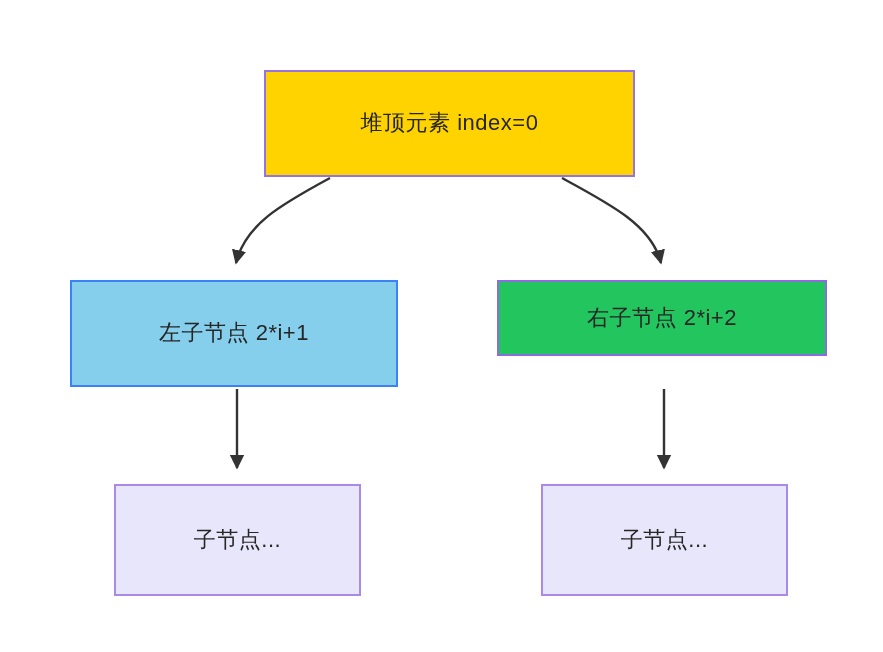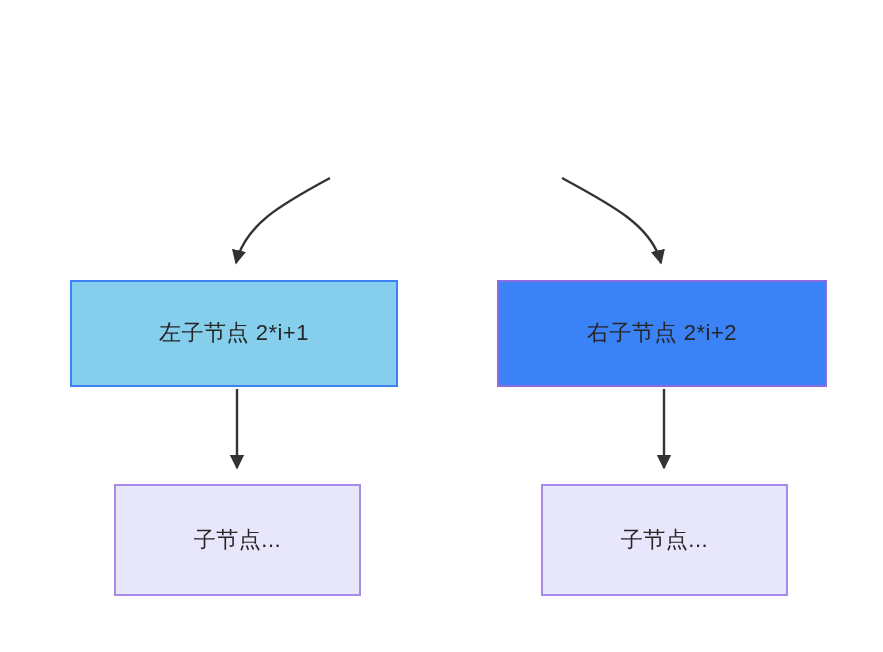--- a/index.html
+++ b/index.html
@@ -52,22 +52,22 @@
     top: 280px;
     width: 328px;
     height: 107px;
     background: #85cfec;
     border: 2px solid #3b82f6;
   }
   .node-right-child {
     left: 497px;
     top: 280px;
     width: 330px;
-    height: 107px;
-    background: #3b82f6;
+    height: 76px;
+    background: #22c55e;
     border: 2px solid #8c6ce0;
   }
   .node-left-leaf {
     left: 114px;
     top: 484px;
     width: 247px;
     height: 112px;
     background: #e8e6fa;
     border: 2px solid #a98ae8;
   }
@@ -97,20 +97,23 @@
 
     <path d="M 330 178 C 280 205 245 225 236 263" fill="none" stroke="#333333" stroke-width="2.4" marker-end="url(#arrowhead)"></path>
 
     <path d="M 562 178 C 612 205 652 226 661 263" fill="none" stroke="#333333" stroke-width="2.4" marker-end="url(#arrowhead)"></path>
 
     <path d="M 237 389 L 237 468" fill="none" stroke="#333333" stroke-width="2.4" marker-end="url(#arrowhead)"></path>
 
     <path d="M 664 389 L 664 468" fill="none" stroke="#333333" stroke-width="2.4" marker-end="url(#arrowhead)"></path>
   </svg>
 
+  <div class="node node-root">
+    <span class="node-label">堆顶元素 index=0</span>
+  </div>
 
   <div class="node node-left-child">
     <span class="node-label">左子节点 2*i+1</span>
   </div>
 
   <div class="node node-right-child">
     <span class="node-label">右子节点 2*i+2</span>
   </div>
 
   <div class="node node-left-leaf">

